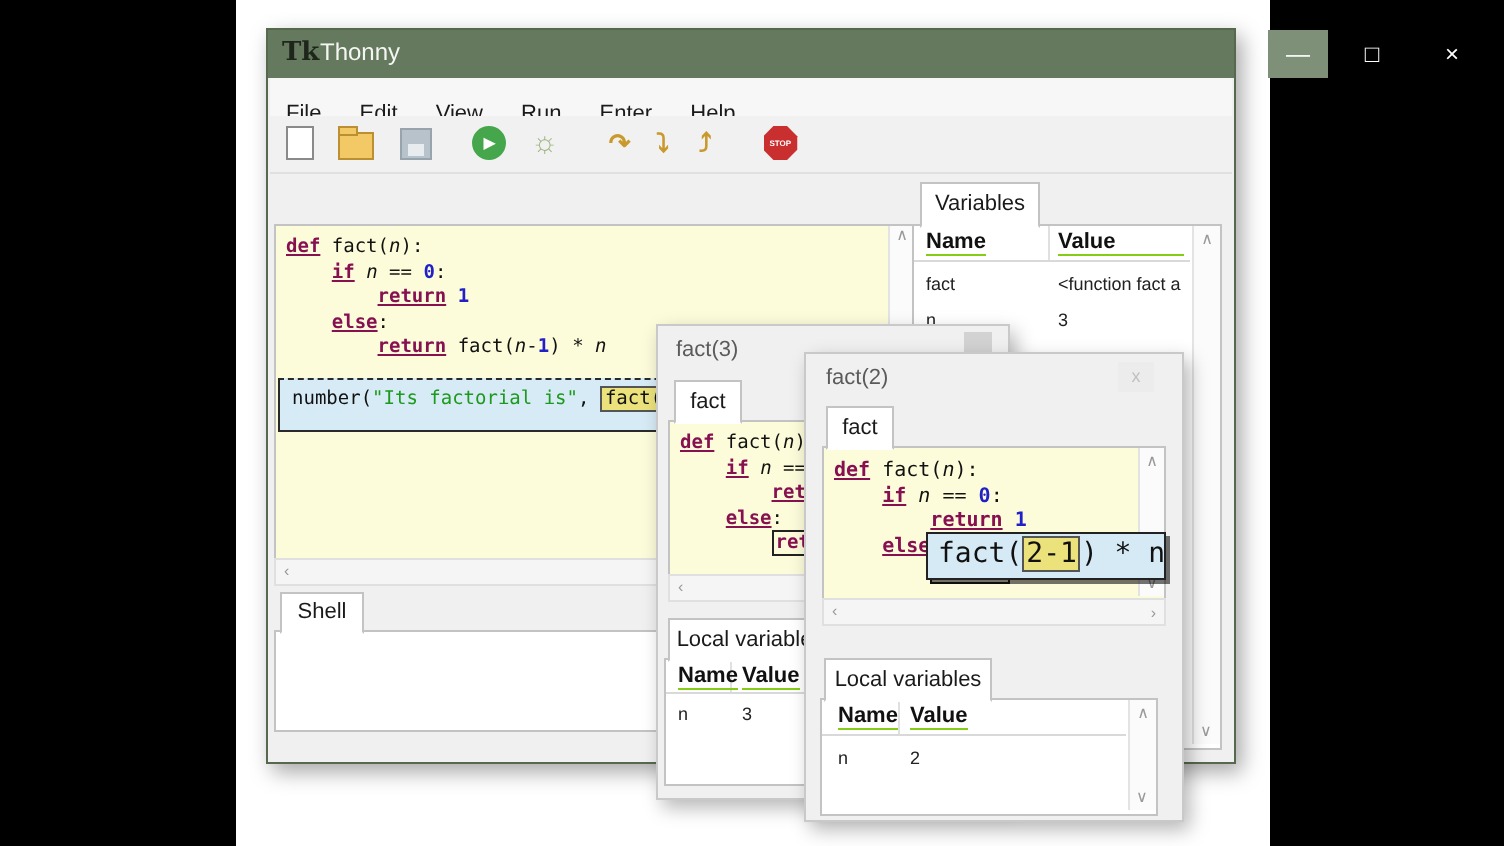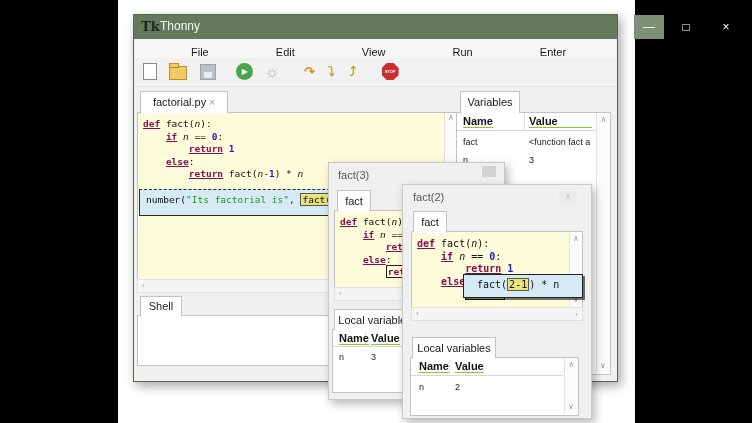--- a/index.html
+++ b/index.html
@@ -13,21 +13,21 @@
                border:1px solid #56694f;box-shadow:3px 4px 10px rgba(0,0,0,.35);z-index:1;}
   #titlebar{left:0;top:0;width:483px;height:24px;background:#64795d;color:#fff;}
   #tk-icon{left:7px;top:4px;width:16px;height:16px;color:#1e261c;font-family:"DejaVu Serif",serif;
            font-weight:bold;font-size:13px;line-height:16px;}
   #win-title{left:26px;top:4px;font-size:12px;color:#f4f6f2;}
   .cap-btn{top:0;width:30px;height:24px;text-align:center;line-height:24px;color:#fff;font-size:12px;}
   #btn-min{left:500px;background:#7e9077;}
   #btn-max{left:537px;}
   #btn-close{left:577px;}
   #menubar{left:1px;top:24px;width:481px;height:19px;background:#f7f7f7;font-size:11px;color:#1a1a1a;}
-  .menu-item{display:inline-block;padding:7px 8px 0 8px;margin-left:48px;}
+  .menu-item{display:inline-block;padding:12px 8px 0 8px;}
   #toolbar{left:1px;top:43px;width:481px;height:28px;background:#f1f1f1;border-bottom:1px solid #e0e0e0;}
   .tbi{display:inline-block;vertical-align:middle;margin-top:5px;}
 
   .icon-new{width:12px;height:15px;background:#fff;border:1px solid #8a8a8a;margin-left:8px;}
   .icon-open{width:16px;height:12px;background:#f2c964;border:1px solid #bd8f33;margin-left:8px;margin-top:8px;
              position:relative;}
   .icon-open:before{content:"";position:absolute;left:-1px;top:-4px;width:8px;height:3px;background:#f2c964;border:1px solid #bd8f33;}
   .icon-save{width:14px;height:14px;background:#b8c2cb;border:1px solid #97a3ad;margin-left:8px;position:relative;}
   .icon-save:before{content:"";position:absolute;left:3px;top:7px;width:8px;height:6px;background:#e8ecef;}
   .icon-run{width:17px;height:17px;border-radius:50%;background:#46a64c;color:#fff;text-align:center;
@@ -66,24 +66,24 @@
   
   .panel{background:#fff;border:1px solid #c3c3c3;}
   .tbl-head{font-size:11px;font-weight:bold;color:#111;border-bottom:1px solid #84cc16;}
   .tbl-cell{font-size:9px;color:#222;}
   .col-div{background:#e0e0e0;width:1px;}
 
   
   .frame-win{background:#f0f0f0;border:1px solid #c9c9c9;box-shadow:3px 4px 9px rgba(0,0,0,.28);}
   .frame-title{font-size:11px;color:#5a5a5a;}
   #fact3-win{left:328px;top:162px;width:175px;height:236px;z-index:4;}
-  #fact2-win{left:402px;top:184px;width:188px;height:233px;z-index:6;}
+  #fact2-win{left:402px;top:176px;width:188px;height:233px;z-index:6;}
   #expr-box{left:60px;top:89px;width:118px;height:22px;background:#d6eaf6;border:1px solid #222;z-index:8;
             box-shadow:2px 2px 0 rgba(0,0,0,.55);}
-  #expr-box .code{padding:4px 0 0 13px;font-size:10px;}
+  #expr-box .code{padding:4px 0 0 5px;font-size:14px;}
 
   
   #shell-area{font-family:"DejaVu Sans Mono","Liberation Mono",monospace;font-size:9.5px;}
   .sh-prompt{color:#b42dbf;font-weight:bold;}
   .sh-cmd{color:#9a9a9a;}
   .sh-out{color:#14145e;font-weight:bold;font-size:8px;font-family:"Liberation Sans",sans-serif;}
   .sh-inp{color:#2424d8;font-weight:bold;font-size:8px;}
 </style>
 </head>
 <body>
@@ -115,24 +115,20 @@
       <span class="tbi icon-open"></span>
       <span class="tbi icon-save"></span>
       <span class="tbi icon-run">▶</span>
       <span class="tbi icon-debug">☼</span>
       <span class="tbi arrow-ico icon-over">↷</span>
       <span class="tbi arrow-ico">⤵</span>
       <span class="tbi arrow-ico">⤴</span>
       <span class="tbi icon-stop">STOP</span>
     </div>
 
-    <div class="abs tab" style="left:6px;top:76px;width:86px;height:21px;line-height:21px;">
-      <span>factorial.py</span>
-      <span class="tab-close">×</span>
-    </div>
 
     <div class="abs codebox" style="left:3px;top:97px;width:319px;height:167px;">
       <div class="abs code" style="left:0;top:0;width:300px;"><div class="cl"><span class="tok-k">def</span><span class="tok-t"> fact(</span><span class="tok-i">n</span><span class="tok-t">):</span></div><div class="cl"><span class="tok-t">    </span><span class="tok-k">if</span><span class="tok-t"> </span><span class="tok-i">n</span><span class="tok-t"> == </span><span class="tok-n">0</span><span class="tok-t">:</span></div><div class="cl"><span class="tok-t">        </span><span class="tok-k">return</span><span class="tok-t"> </span><span class="tok-n">1</span></div><div class="cl"><span class="tok-t">    </span><span class="tok-k">else</span><span class="tok-t">:</span></div><div class="cl"><span class="tok-t">        </span><span class="tok-k">return</span><span class="tok-t"> fact(</span><span class="tok-i">n</span><span class="tok-t">-</span><span class="tok-n">1</span><span class="tok-t">) * </span><span class="tok-i">n</span></div><div class="cl">&nbsp;</div><div class="cl"><span class="tok-t">n = int(input(</span><span class="tok-s">"Enter a natural number</span></div></div>
       <div class="abs vscroll" style="right:0;top:0;width:12px;height:165px;">
         <span class="sb-glyph">∧</span>
       </div>
       <div id="focus-box" class="abs">
         <div class="code"><span class="tok-t">number(</span><span class="tok-s">"Its factorial is"</span><span class="tok-t">, </span><span class="tok-hl">fact(3)</span><span class="tok-t">)</span></div>
       </div>
     </div>

